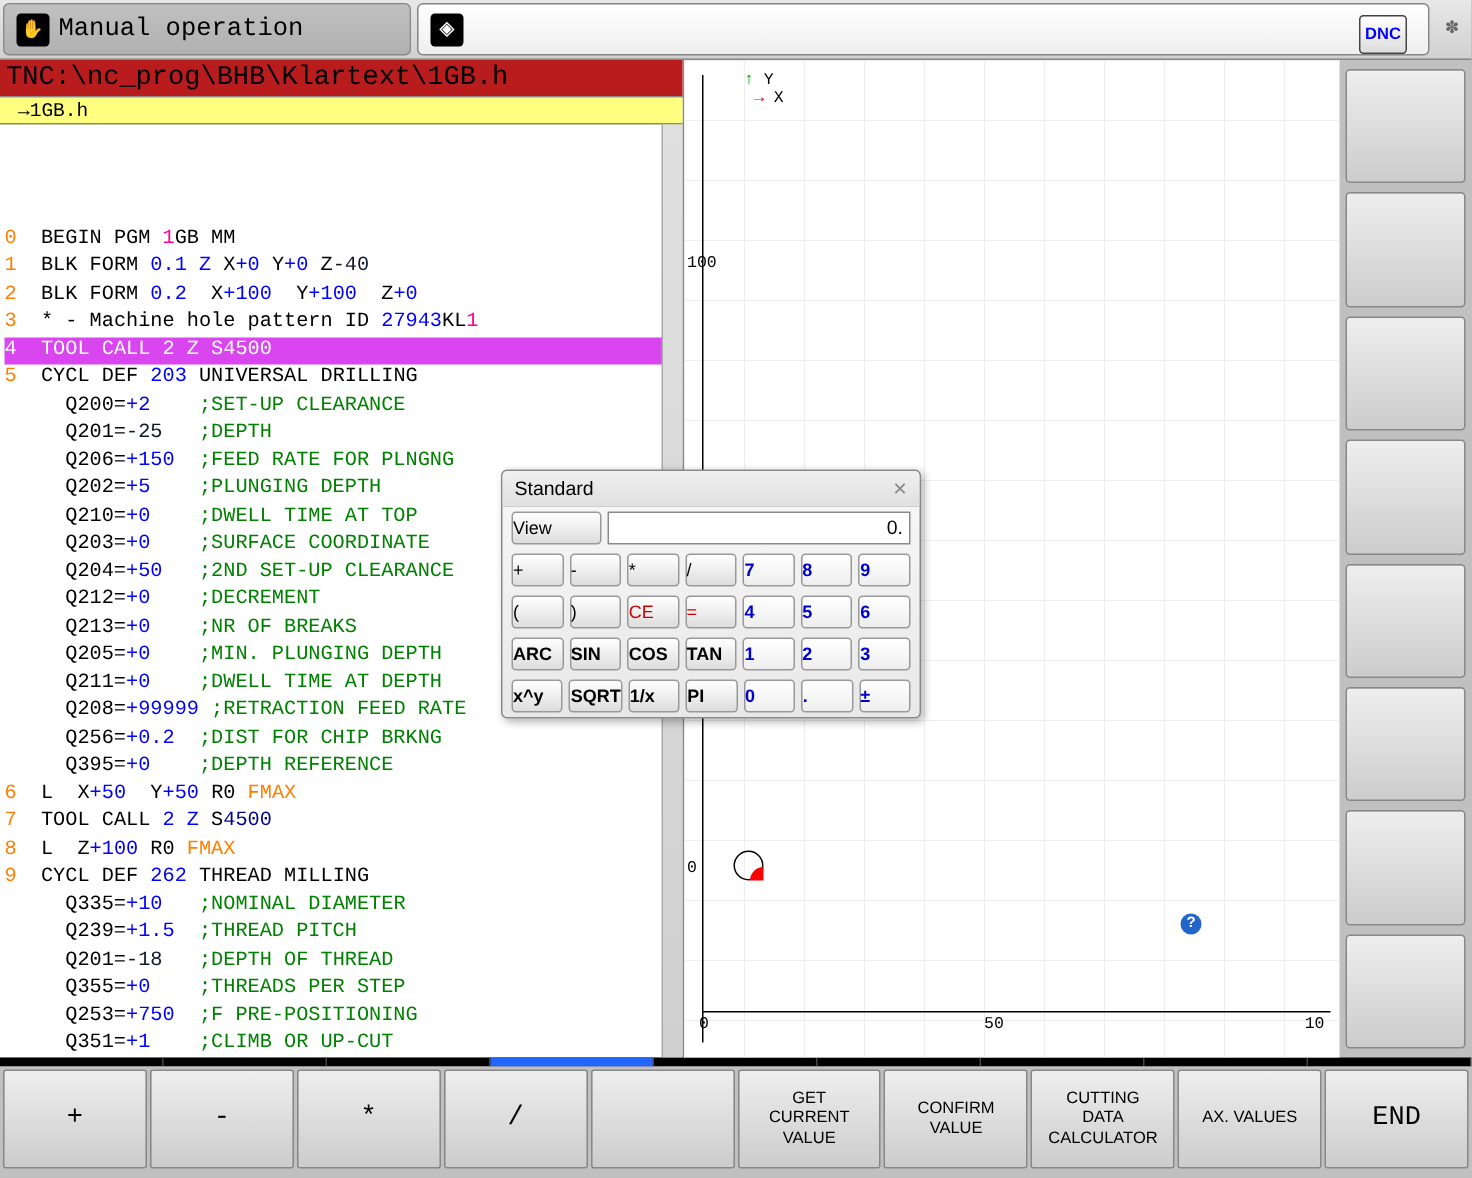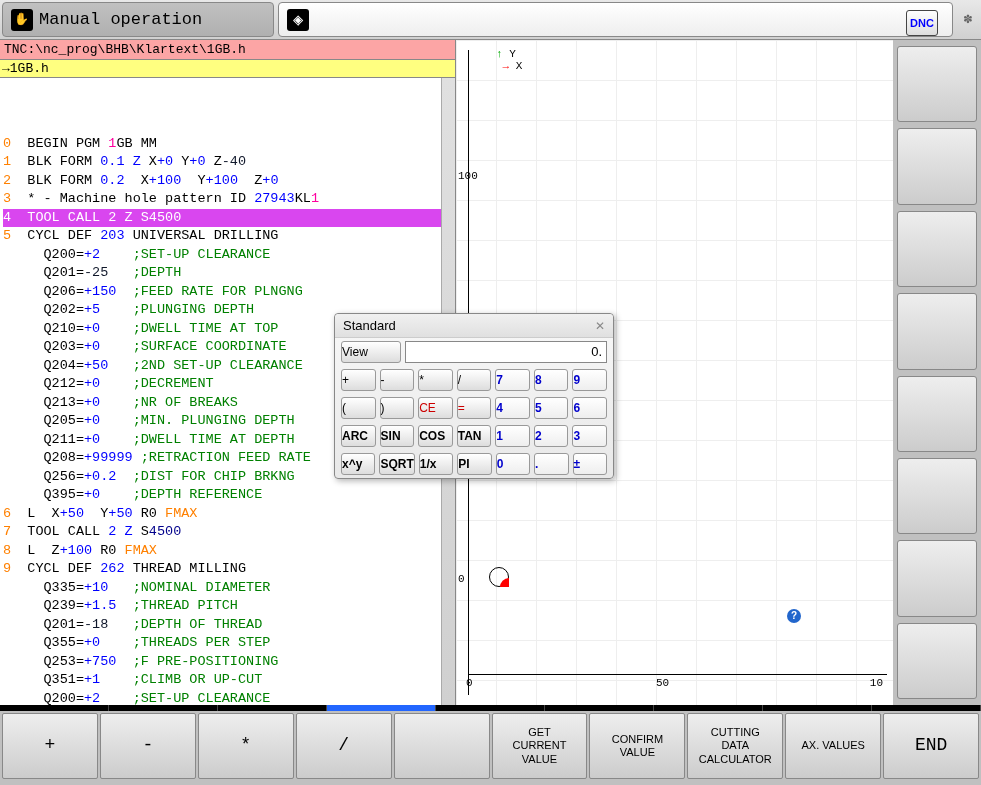--- a/index.html
+++ b/index.html
@@ -63,37 +63,37 @@
     display:flex;
     height: 665px;
   }
   .left-pane {
     width: 456px;
     background:#fff;
     display:flex;flex-direction:column;
     border-right:1px solid #888;
   }
   .path-bar {
-    background:#fca5a5;
+    background:#b91c1c;
     border-bottom:1px solid #888;
     padding:2px 4px;
-    font-size:13px;
+    font-size:18px;
   }
   .file-tab {
     background:#ffff80;
     border-bottom:1px solid #888;
-    padding:1px 2px;
+    padding:1px 12px;
     font-size:13px;
   }
   .code-area {
     flex:1;
     overflow:hidden;
     font-size:13.5px;
     line-height:18.5px;
-    padding:1px 3px;
+    padding:12px 3px;
     font-family:"Courier New",monospace;
     white-space:pre;
     position:relative;
   }
   .code-area::-webkit-scrollbar { width:14px; }
   .code-line { height:18.5px; }
   .ln-num { color:#ff8000; }
   .kw { color:#000; }
   .val-blue { color:#0000ff; }
   .val-darkblue { color:#00008b; }

